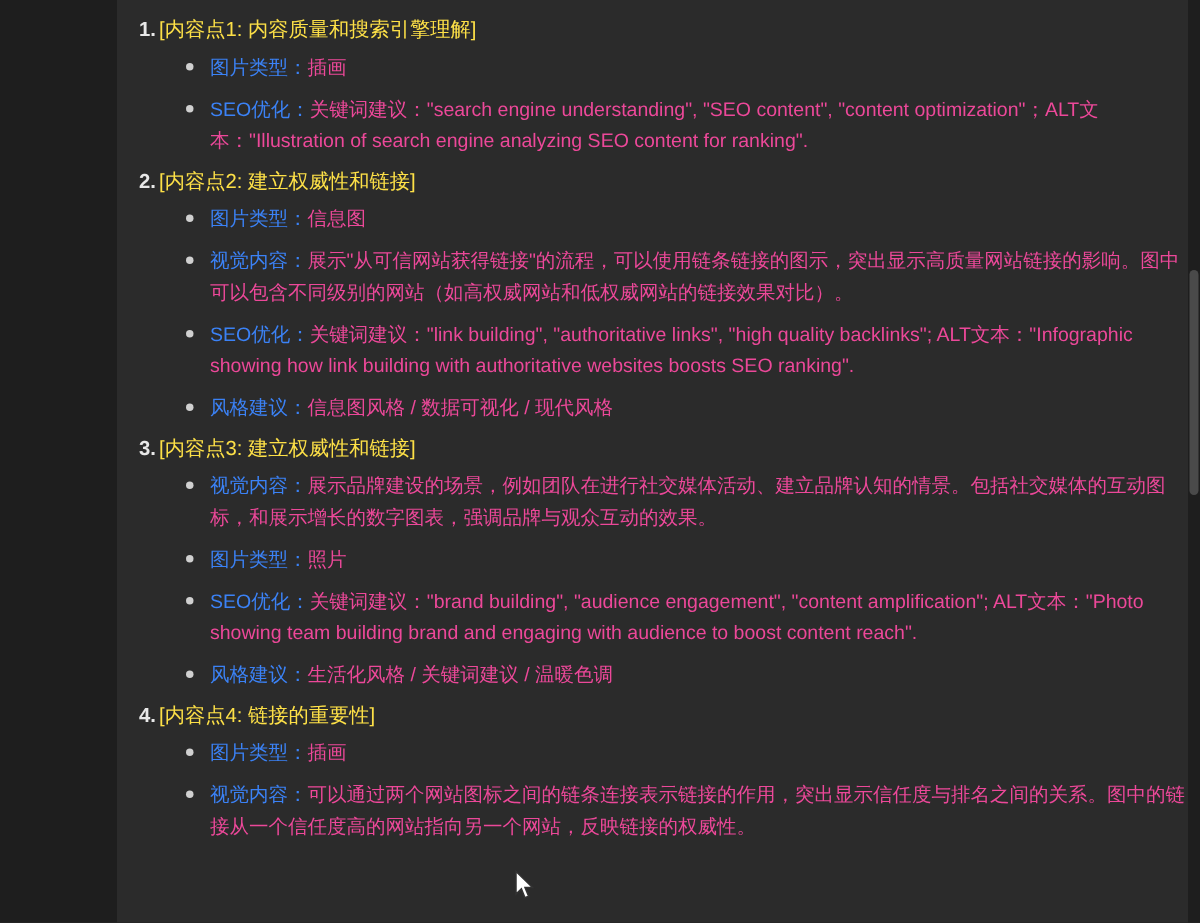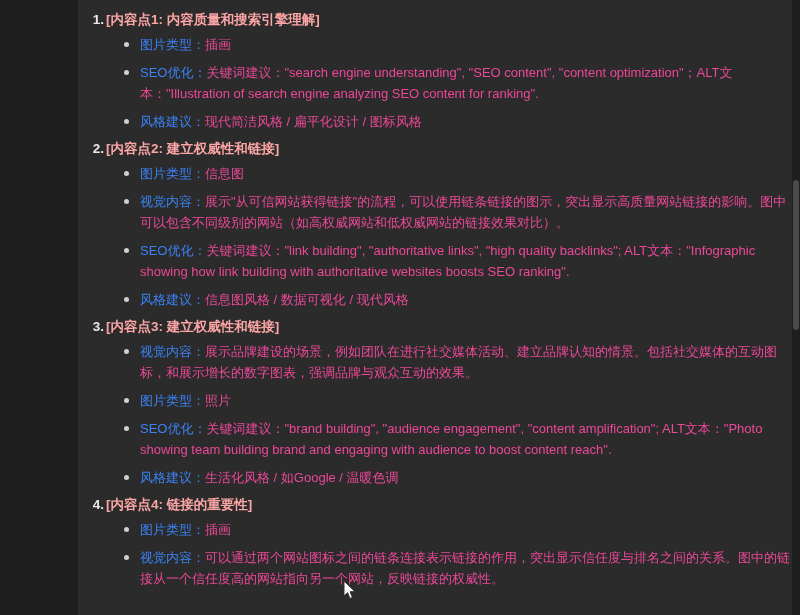--- a/index.html
+++ b/index.html
@@ -69,22 +69,22 @@
     left: 0;
     width: 26px;
     text-align: right;
     font-size: 13.5px;
     color: #e8e8e8;
     font-weight: bold;
     line-height: 20px;
   }
   .point-title {
     font-size: 13.5px;
-    font-weight: bold;
-    color: #fca5a5;
+    font-weight: normal;
+    color: #fde047;
     line-height: 20px;
   }
   ul.fields {
     list-style: none;
     margin: 4px 0 0 0;
     padding: 0;
   }
   li.field {
     position: relative;
     padding-left: 62px;
@@ -147,21 +147,20 @@
     <ol class="points">
 
       <li class="point">
         <div class="point-head">
           <span class="point-num">1.</span>
           <span class="point-title">[内容点1: 内容质量和搜索引擎理解]</span>
         </div>
         <ul class="fields">
           <li class="field"><span class="field-label">图片类型：</span><span class="field-value">插画</span></li>
           <li class="field"><span class="field-label">SEO优化：</span><span class="field-value">关键词建议："search engine understanding", "SEO content", "content optimization"；ALT文本："Illustration of search engine analyzing SEO content for ranking".</span></li>
-          <li class="field"><span class="field-label">风格建议：</span><span class="field-value">现代简洁风格 / 扁平化设计 / 图标风格</span></li>
         </ul>
       </li>
 
       <li class="point">
         <div class="point-head">
           <span class="point-num">2.</span>
           <span class="point-title">[内容点2: 建立权威性和链接]</span>
         </div>
         <ul class="fields">
           <li class="field"><span class="field-label">图片类型：</span><span class="field-value">信息图</span></li>
@@ -173,21 +172,21 @@
 
       <li class="point">
         <div class="point-head">
           <span class="point-num">3.</span>
           <span class="point-title">[内容点3: 建立权威性和链接]</span>
         </div>
         <ul class="fields">
           <li class="field"><span class="field-label">视觉内容：</span><span class="field-value">展示品牌建设的场景，例如团队在进行社交媒体活动、建立品牌认知的情景。包括社交媒体的互动图标，和展示增长的数字图表，强调品牌与观众互动的效果。</span></li>
           <li class="field"><span class="field-label">图片类型：</span><span class="field-value">照片</span></li>
           <li class="field"><span class="field-label">SEO优化：</span><span class="field-value">关键词建议："brand building", "audience engagement", "content amplification"; ALT文本："Photo showing team building brand and engaging with audience to boost content reach".</span></li>
-          <li class="field"><span class="field-label">风格建议：</span><span class="field-value">生活化风格 / 如Google / 温暖色调</span></li>
+          <li class="field"><span class="field-label">风格建议：</span><span class="field-value">生活化风格 / 关键词建议 / 温暖色调</span></li>
         </ul>
       </li>
 
       <li class="point">
         <div class="point-head">
           <span class="point-num">4.</span>
           <span class="point-title">[内容点4: 链接的重要性]</span>
         </div>
         <ul class="fields">
           <li class="field"><span class="field-label">图片类型：</span><span class="field-value">插画</span></li>

